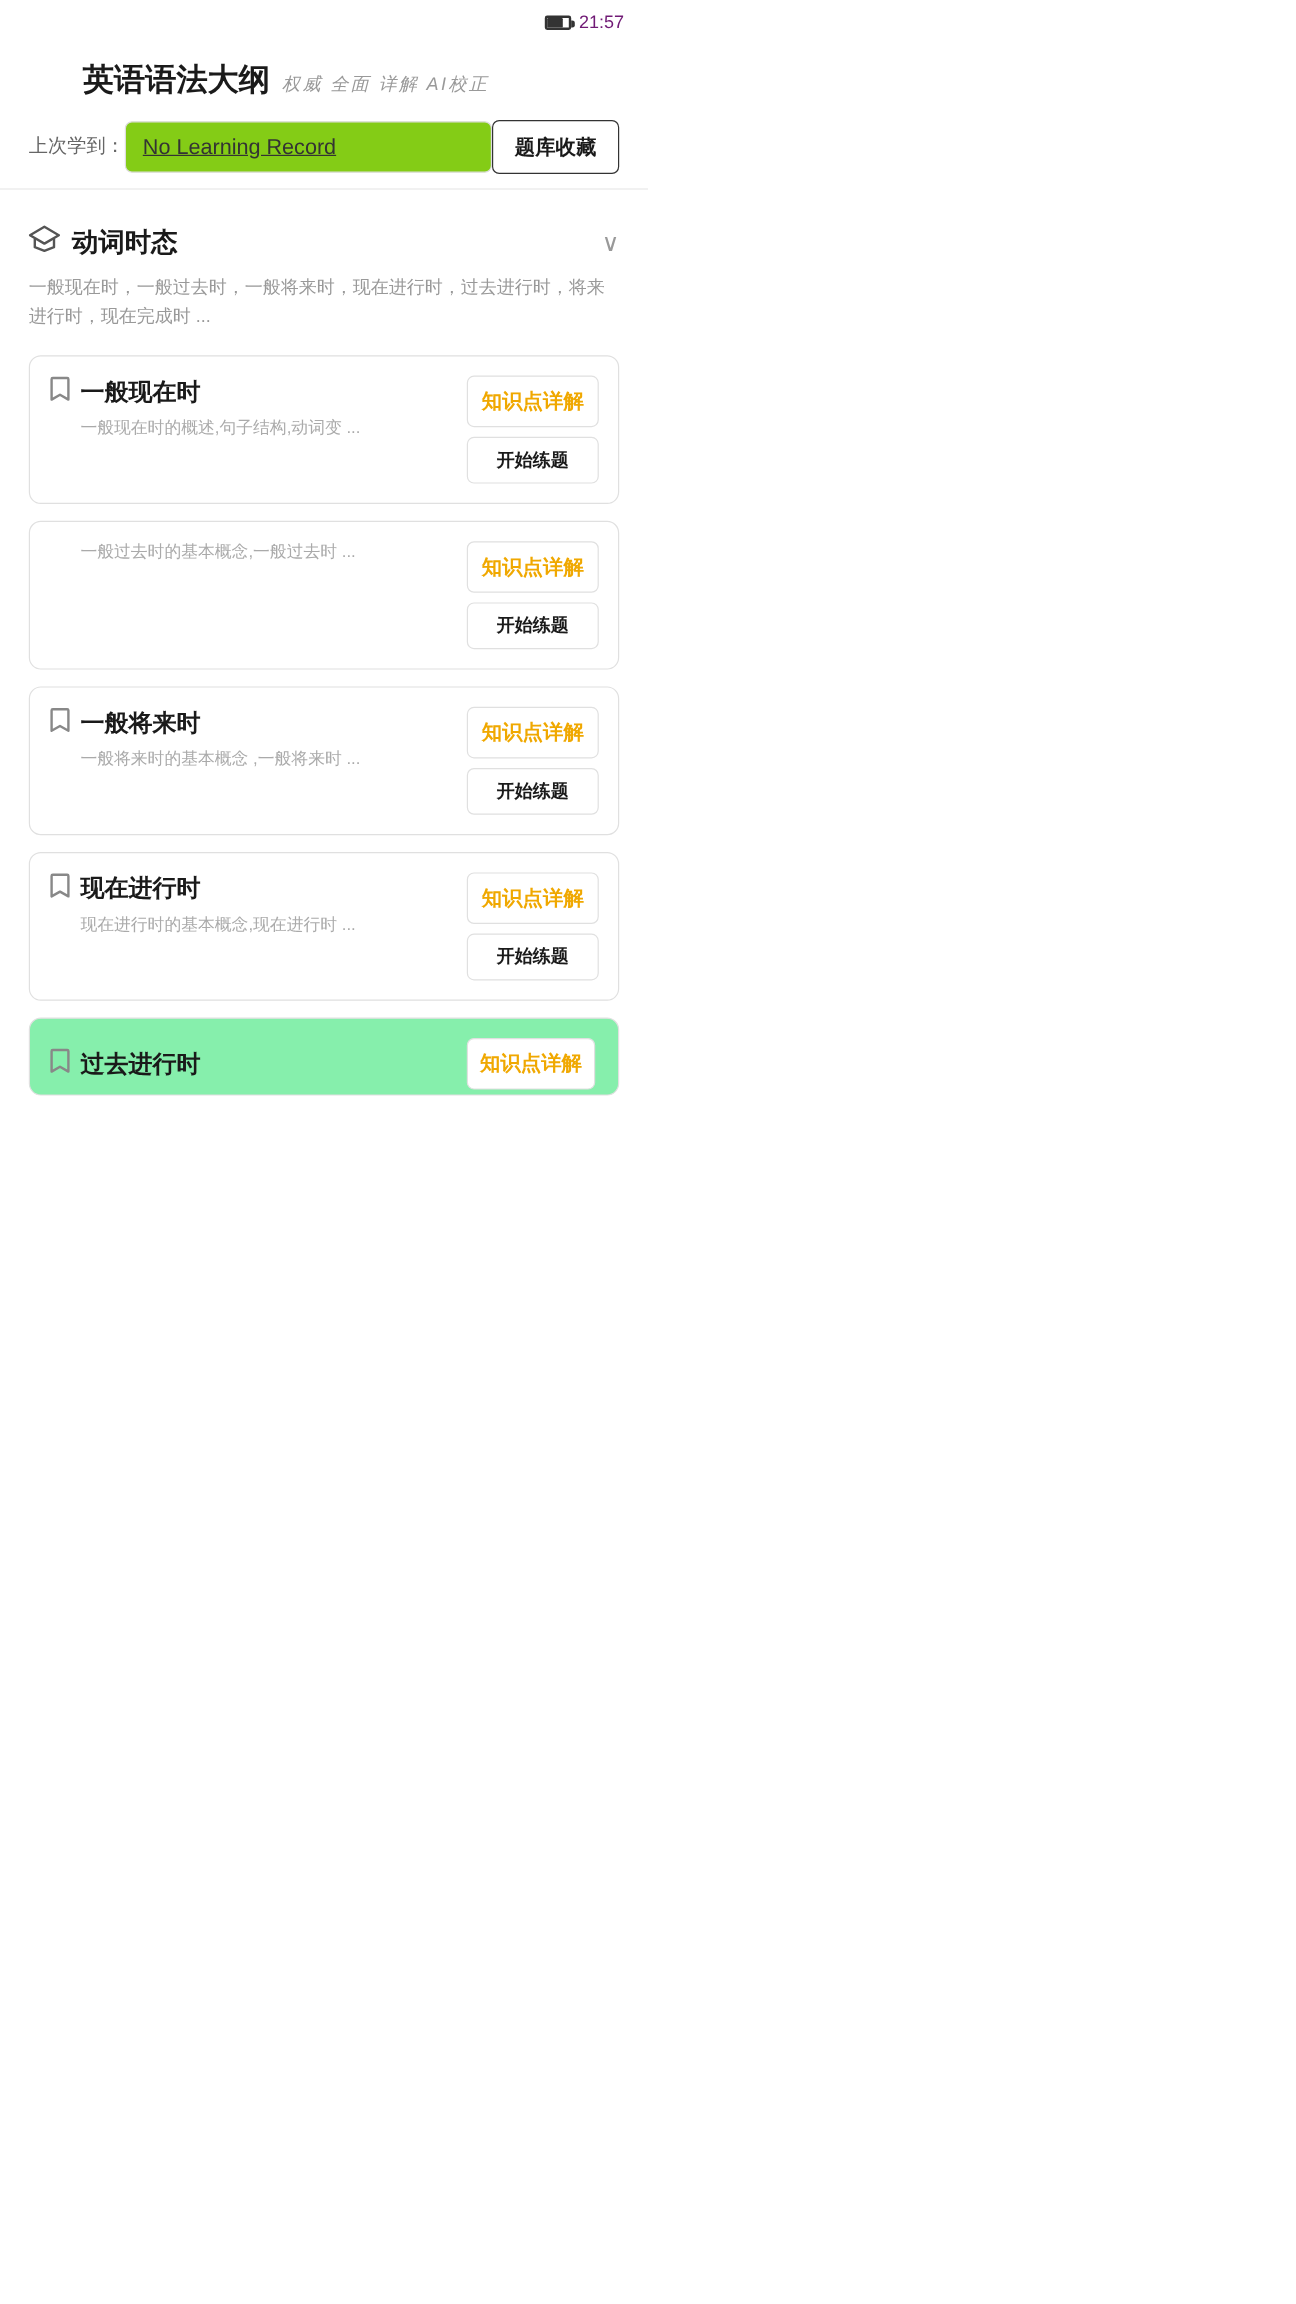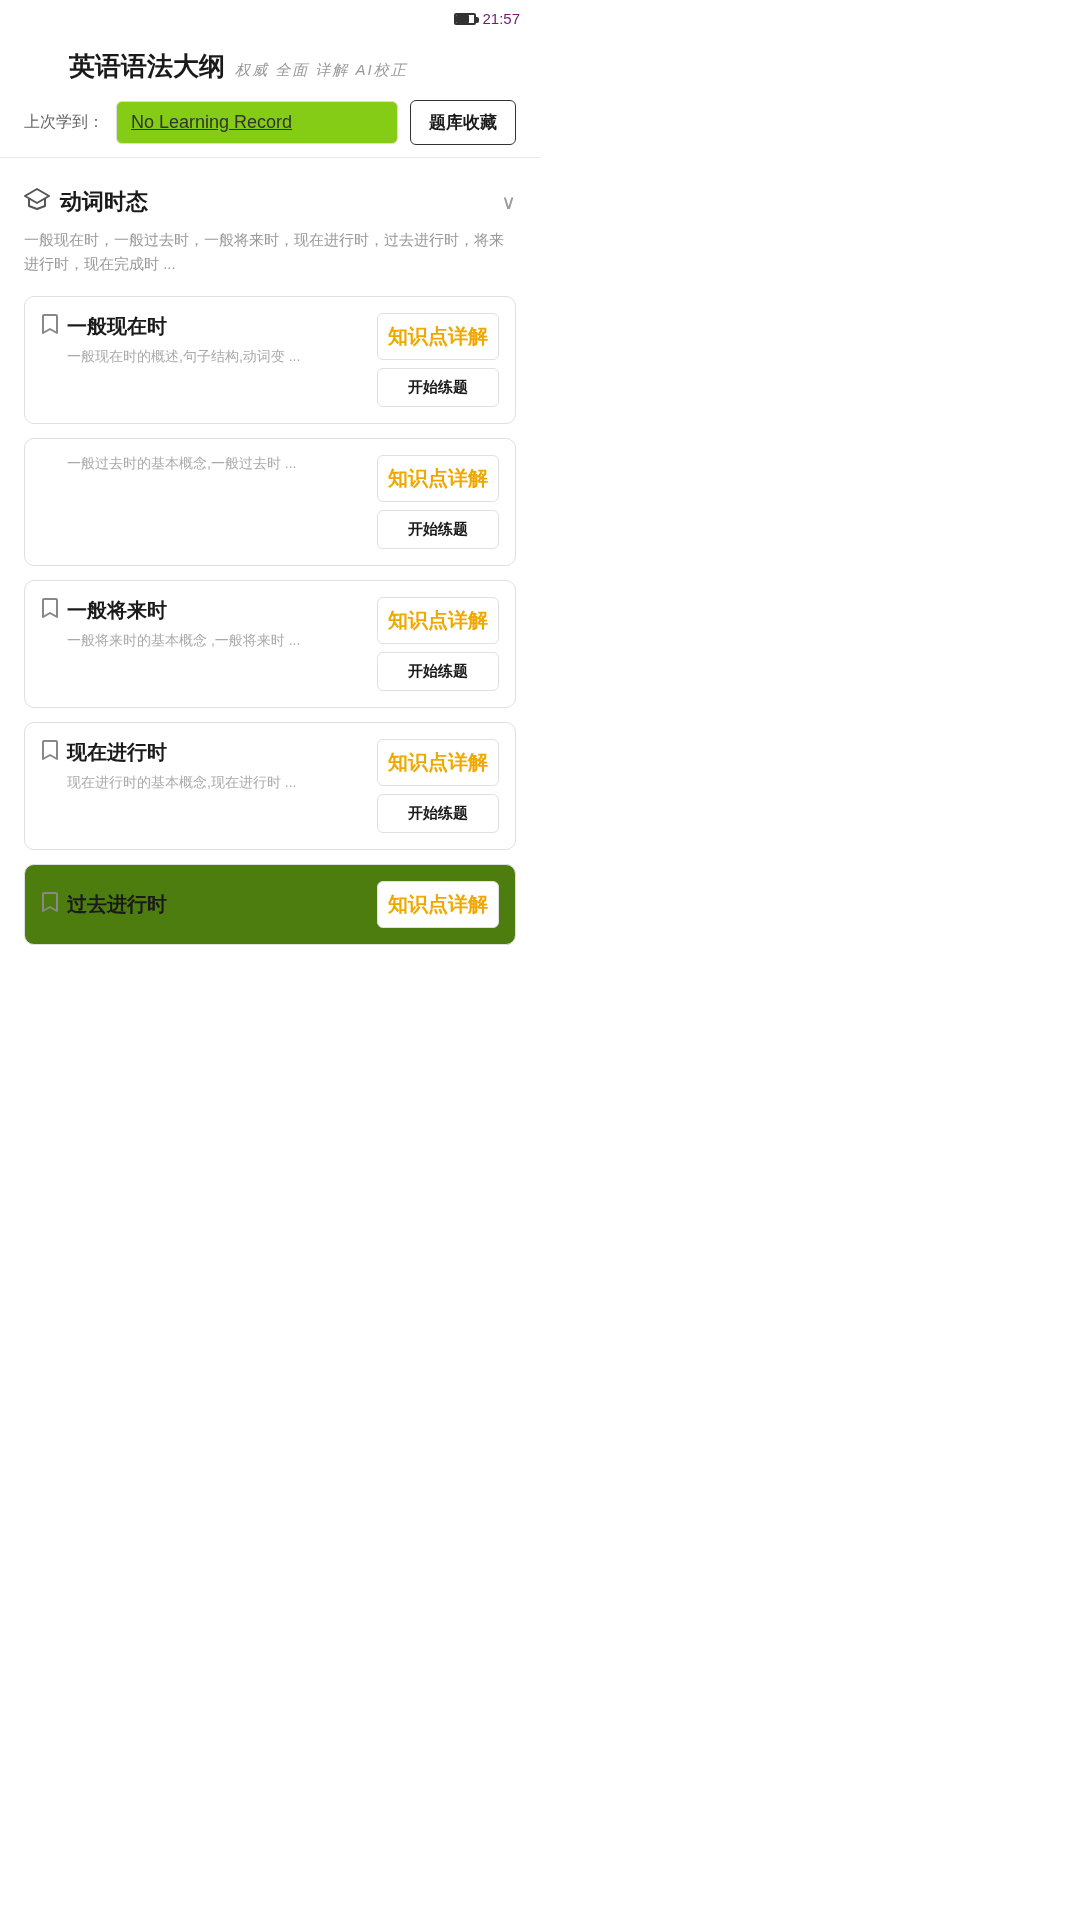--- a/index.html
+++ b/index.html
@@ -78,21 +78,20 @@
     .header-subtitle {
       font-size: 15px;
       color: #999;
       font-style: italic;
       letter-spacing: 2px;
     }
 
     .header-bottom-row {
       display: flex;
       align-items: center;
-      gap: 12px;
     }
 
     .last-study-label {
       font-size: 16px;
       color: #666;
       white-space: nowrap;
     }
 
     .last-study-box {
       flex: 1;
@@ -207,21 +206,21 @@
       display: flex;
       flex-direction: column;
       gap: 8px;
       min-width: 110px;
     }
 
     .btn-detail {
       border: 1.5px solid #e0e0e0;
       border-radius: 6px;
       padding: 9px 10px;
-      font-size: 20px;
+      font-size: 17px;
       font-weight: 600;
       color: #f0a800;
       background: #fff;
       cursor: pointer;
       text-align: center;
       white-space: nowrap;
     }
 
     .btn-practice {
       border: 1.5px solid #e0e0e0;
@@ -232,25 +231,25 @@
       color: #1a1a1a;
       background: #fff;
       cursor: pointer;
       text-align: center;
       white-space: nowrap;
     }
 
     .partial-card {
       border: 1.5px solid #e0e0e0;
       border-radius: 10px;
-      padding: 16px 16px 16px;
+      padding: 16px 16px 4px;
       display: flex;
       align-items: center;
       justify-content: space-between;
-      background: #4d7c0f;
+      background: #86efac;
       margin: 0 24px;
     }
 
     .partial-left {
       flex: 1;
     }
 
     .partial-title-row {
       display: flex;
       align-items: center;

